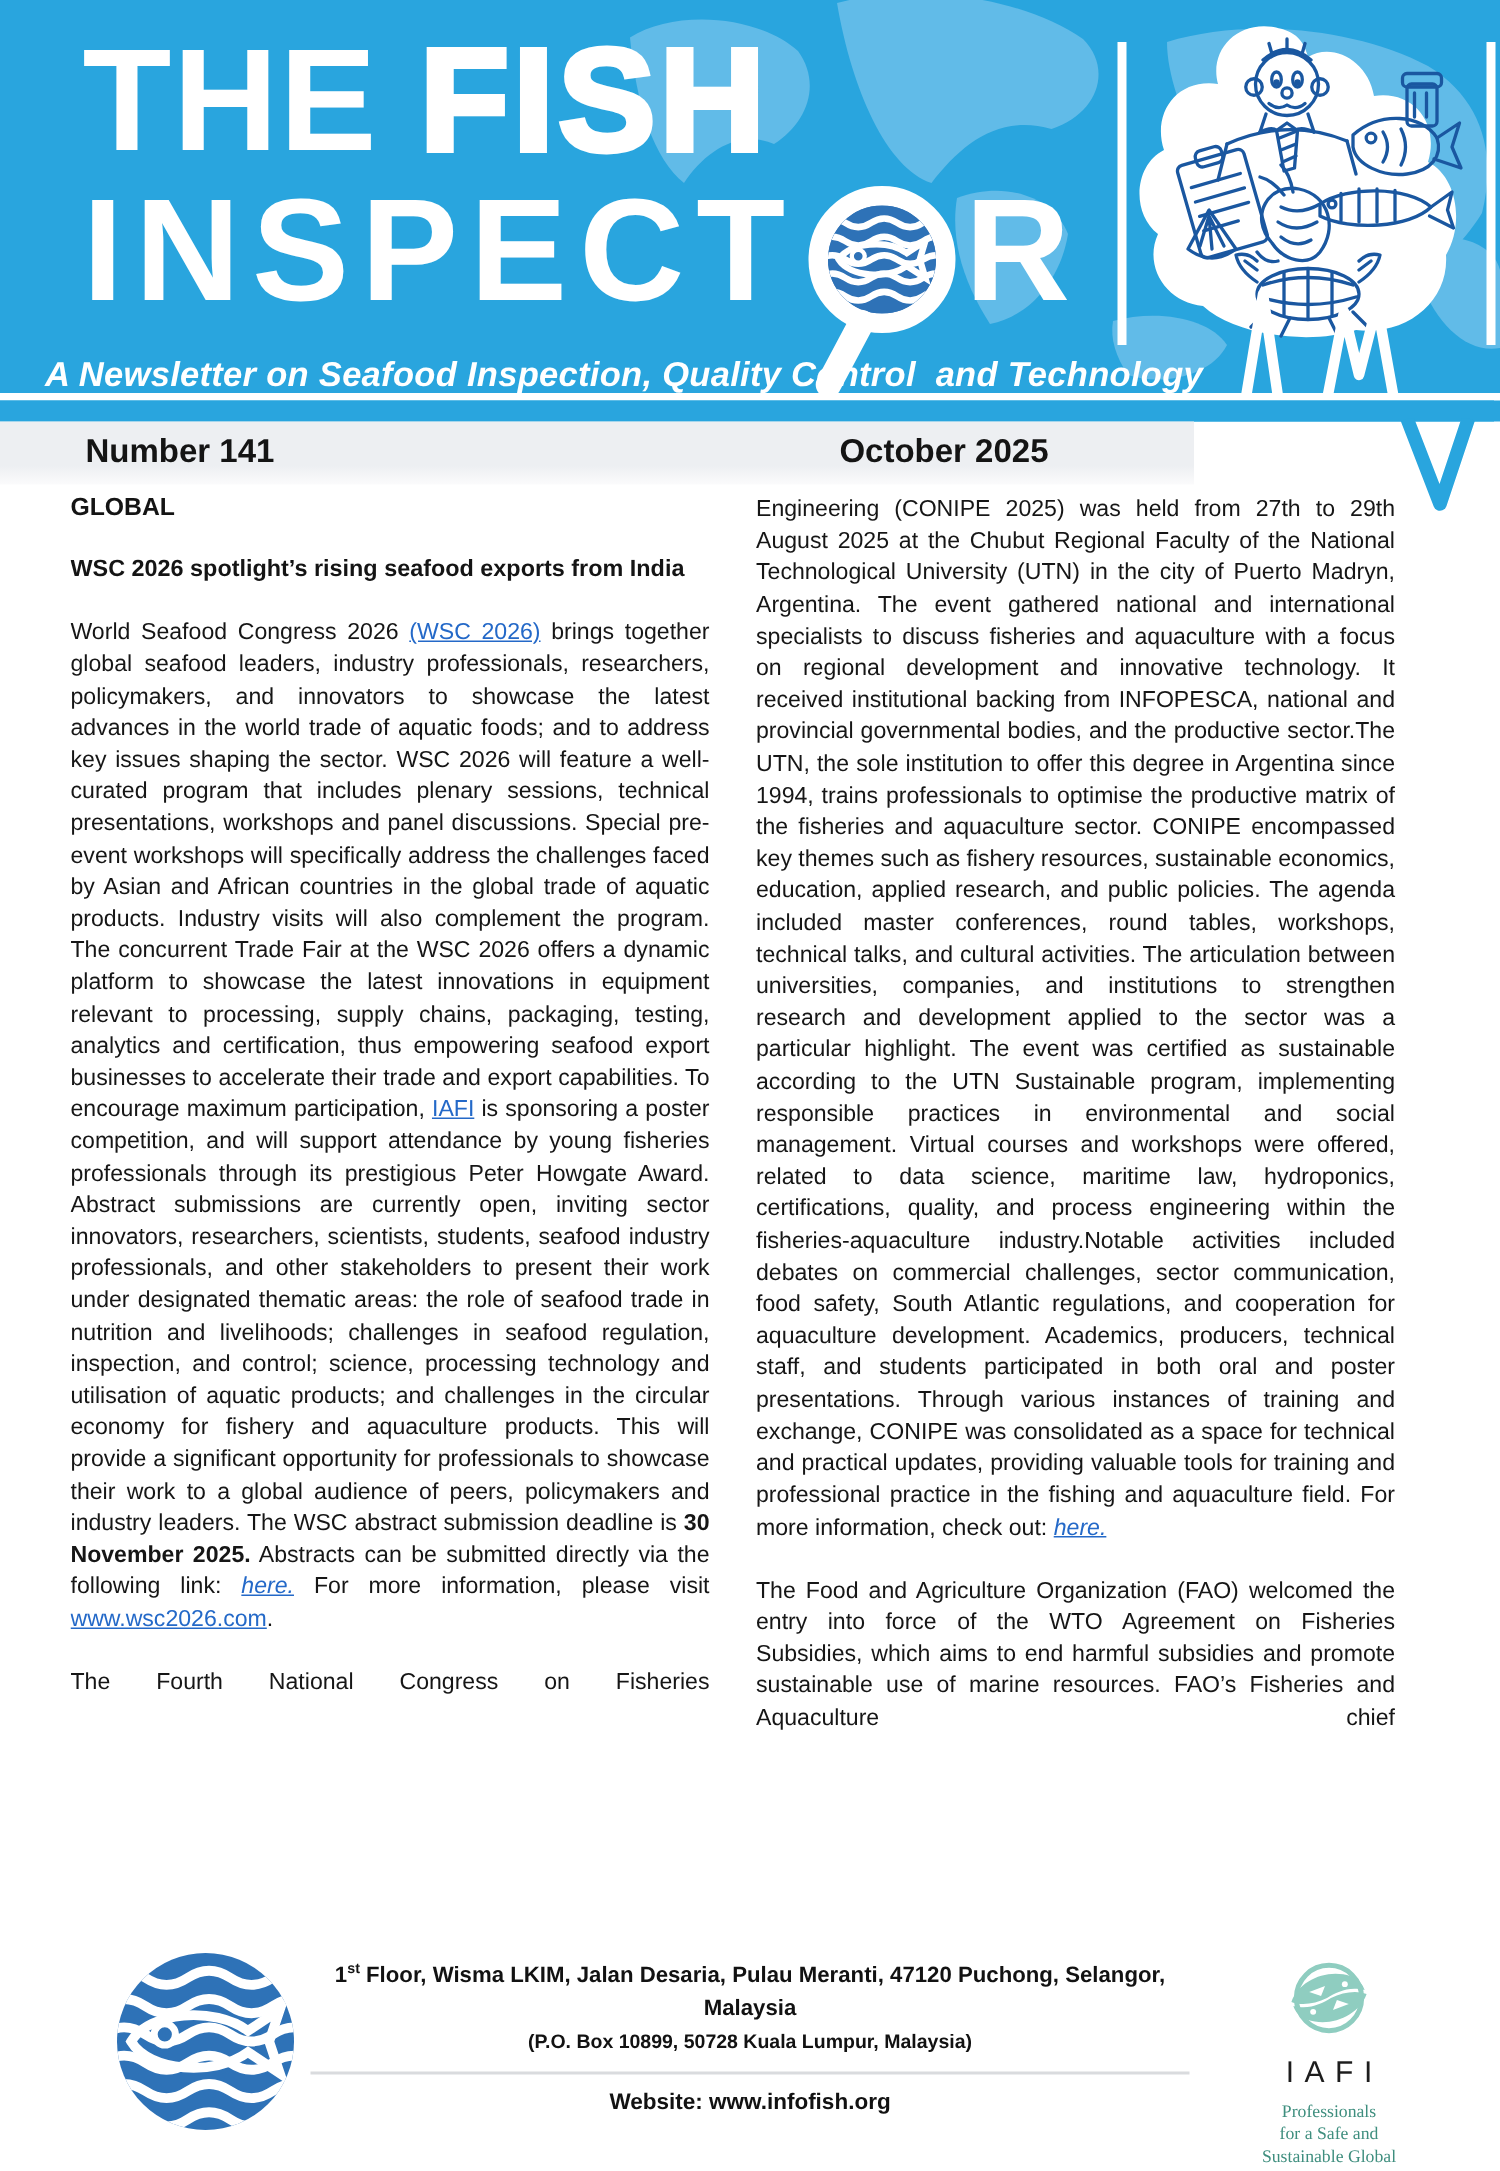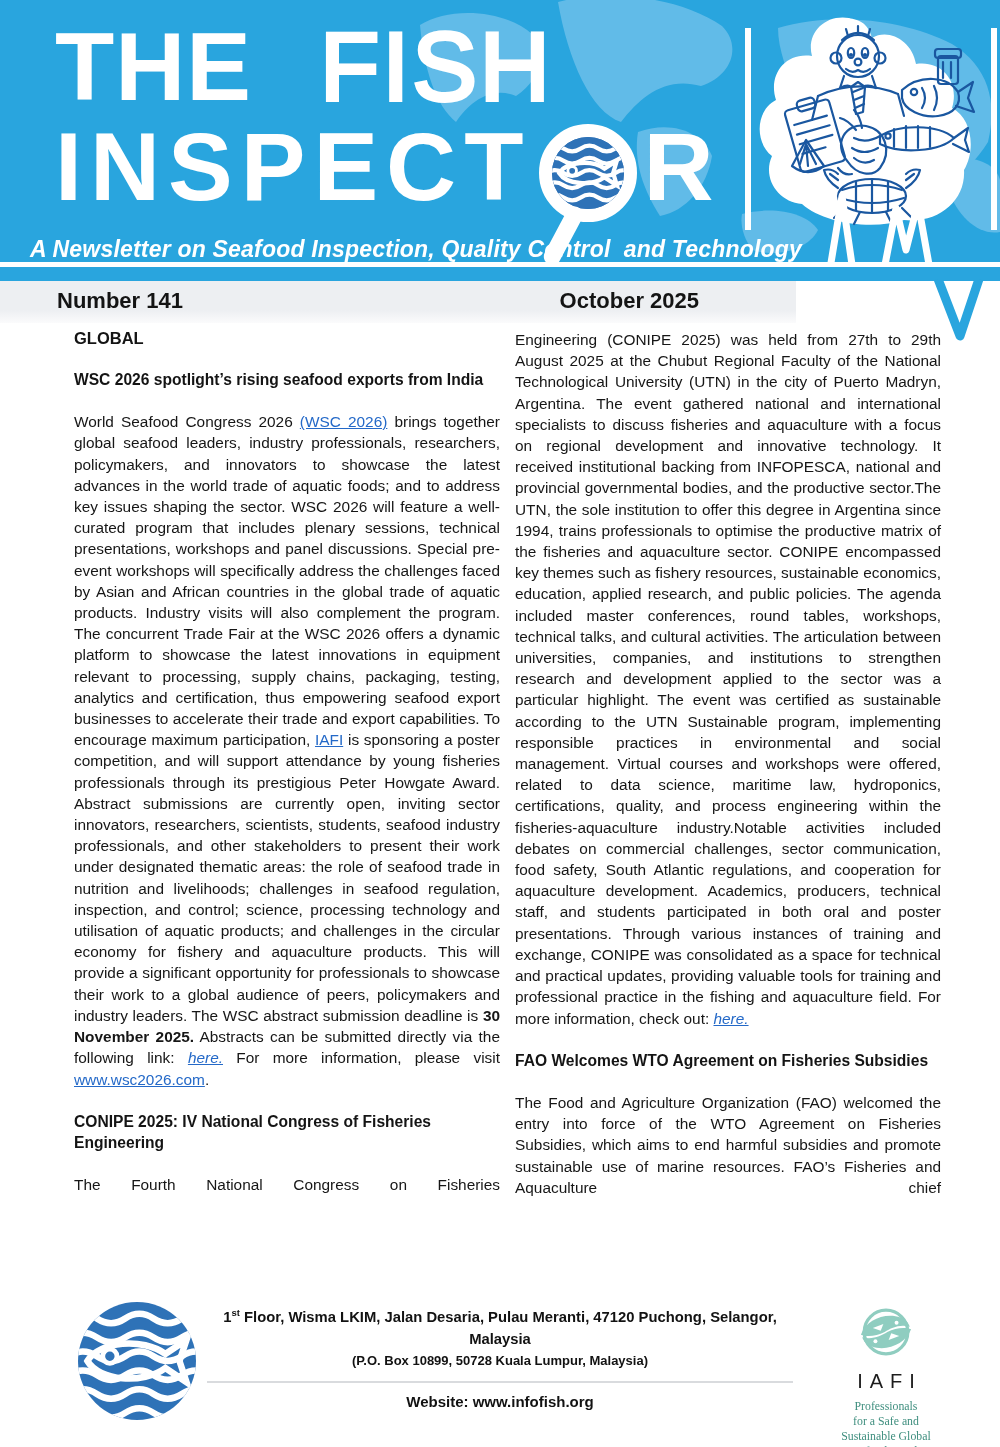--- a/index.html
+++ b/index.html
@@ -9,42 +9,42 @@
     -webkit-font-smoothing:antialiased;
   }
   
   .masthead{position:absolute;top:0;left:0;width:996px;height:281px;background:#29A5DE;}
   .masthead-main{position:absolute;top:0;left:0;width:1000px;height:262px;background:#29A5DE;overflow:hidden;}
   .masthead-stripe-white{position:absolute;top:262px;left:0;width:1000px;height:5px;background:#fff;}
   .masthead-stripe-blue{position:absolute;top:267px;left:0;width:1000px;height:14px;background:#29A5DE;}
   .worldmap{position:absolute;top:0;left:0;}
   .title-line{position:absolute;left:55px;color:#fff;display:flex;align-items:flex-start;white-space:pre;}
   .title-line1{top:18px;font-size:97px;line-height:1;font-weight:700;letter-spacing:1px;}
-  .t-heavy{font-weight:400;-webkit-text-stroke:4px #fff;letter-spacing:3px;margin-left:40px;}
+  .t-heavy{font-weight:700;-webkit-text-stroke:4px #fff;letter-spacing:3px;}
   .title-line2{top:118px;font-size:97px;line-height:1;font-weight:700;letter-spacing:8px;}
   .mag{position:relative;display:inline-block;width:72px;height:72px;margin:6px 6px 0 8px;
        border:13px solid #fff;border-radius:50%;background:#2E72B7;overflow:visible;}
   .mag svg{position:absolute;top:0;left:0;}
   .mag-handle{position:absolute;left:16px;top:70px;width:17px;height:64px;background:#fff;border-radius:9px;
        transform:rotate(28deg);transform-origin:50% 4px;}
   .tagline{position:absolute;left:30px;top:236px;color:#fff;font-size:23px;font-style:italic;font-weight:700;
        letter-spacing:.2px;white-space:pre;}
   .vbar{position:absolute;top:28px;width:6px;height:202px;background:#fff;}
   .vbar-left{left:745px;} .vbar-right{left:991px;}
   .illustration{position:absolute;top:12px;left:752px;}
   .ekg{position:absolute;top:0;left:0;pointer-events:none;}
   .pulse-v{position:absolute;top:279px;left:898px;pointer-events:none;}
   
   .issue-bar{position:absolute;top:281px;left:0;width:796px;height:42px;
        background:linear-gradient(#EDEFF2 70%, #fbfbfc 100%);}
   .issue-number{position:absolute;left:57px;top:7px;font-size:22px;font-weight:700;color:#141414;}
   .issue-date{position:absolute;right:97px;top:7px;font-size:22px;font-weight:700;color:#141414;}
   
-  .columns{position:absolute;top:329px;left:74px;width:884px;height:971px;overflow:hidden;
-       display:flex;gap:15px;}
+  .columns{position:absolute;top:329px;left:47px;width:884px;height:971px;overflow:hidden;
+       display:flex;gap:31px;}
   .col{width:426px;flex:0 0 426px;}
   .section-label{font-size:16.5px;font-weight:700;color:#141414;margin:0 0 21px;}
   .article-heading{font-size:15.6px;font-weight:700;line-height:21.2px;color:#141414;margin:0 0 21px;}
   .article-para{font-size:15.4px;line-height:21.2px;color:#161616;text-align:justify;margin:0 0 21px;}
   .article-para.justify-last{text-align-last:justify;}
   .article-para a{color:#2469C8;text-decoration:underline;cursor:pointer;}
   .article-para a.linki{font-style:italic;}
   .article-para .b{font-weight:700;}
   
   .footer{position:absolute;top:1300px;left:0;width:1000px;height:147px;background:#fff;}
@@ -185,26 +185,24 @@
 <div class="issue-bar">
   <div class="issue-number">Number 141</div>
   <div class="issue-date">October 2025</div>
 </div>
 
 <main class="columns">
   <div class="col">
       <div class="section-label">GLOBAL</div>
       <div class="article-heading">WSC 2026 spotlight’s rising seafood exports from India</div>
       <p class="article-para"><span>World Seafood Congress 2026 </span><a class="link">(WSC 2026)</a><span> brings together global seafood leaders, industry professionals, researchers, policymakers, and innovators to showcase the latest advances in the world trade of aquatic foods; and to address key issues shaping the sector. WSC 2026 will feature a well-curated program that includes plenary sessions, technical presentations, workshops and panel discussions. Special pre-event workshops will specifically address the challenges faced by Asian and African countries in the global trade of aquatic products. Industry visits will also complement the program. The concurrent Trade Fair at the WSC 2026 offers a dynamic platform to showcase the latest innovations in equipment relevant to processing, supply chains, packaging, testing, analytics and certification, thus empowering seafood export businesses to accelerate their trade and export capabilities. To encourage maximum participation, </span><a class="link">IAFI</a><span> is sponsoring a poster competition, and will support attendance by young fisheries professionals through its prestigious Peter Howgate Award. Abstract submissions are currently open, inviting sector innovators, researchers, scientists, students, seafood industry professionals, and other stakeholders to present their work under designated thematic areas: the role of seafood trade in nutrition and livelihoods; challenges in seafood regulation, inspection, and control; science, processing technology and utilisation of aquatic products; and challenges in the circular economy for fishery and aquaculture products. This will provide a significant opportunity for professionals to showcase their work to a global audience of peers, policymakers and industry leaders. The WSC abstract submission deadline is </span><span class="b">30 November 2025.</span><span> Abstracts can be submitted directly via the following link: </span><a class="linki">here.</a><span> For more information, please visit </span><a class="link">www.wsc2026.com</a><span>.</span></p>
-      <div class="article-heading">CONIPE 2025: IV National Congress of Fisheries Engineering</div>
       <p class="article-para justify-last"><span>The Fourth National Congress on Fisheries</span></p>
     </div>
   <div class="col">
       <p class="article-para"><span>Engineering (CONIPE 2025) was held from 27th to 29th August 2025 at the Chubut Regional Faculty of the National Technological University (UTN) in the city of Puerto Madryn, Argentina. The event gathered national and international specialists to discuss fisheries and aquaculture with a focus on regional development and innovative technology. It received institutional backing from INFOPESCA, national and provincial governmental bodies, and the productive sector.The UTN, the sole institution to offer this degree in Argentina since 1994, trains professionals to optimise the productive matrix of the fisheries and aquaculture sector. CONIPE encompassed key themes such as fishery resources, sustainable economics, education, applied research, and public policies. The agenda included master conferences, round tables, workshops, technical talks, and cultural activities. The articulation between universities, companies, and institutions to strengthen research and development applied to the sector was a particular highlight. The event was certified as sustainable according to the UTN Sustainable program, implementing responsible practices in environmental and social management. Virtual courses and workshops were offered, related to data science, maritime law, hydroponics, certifications, quality, and process engineering within the fisheries-aquaculture industry.Notable activities included debates on commercial challenges, sector communication, food safety, South Atlantic regulations, and cooperation for aquaculture development. Academics, producers, technical staff, and students participated in both oral and poster presentations. Through various instances of training and exchange, CONIPE was consolidated as a space for technical and practical updates, providing valuable tools for training and professional practice in the fishing and aquaculture field. For more information, check out: </span><a class="linki">here.</a></p>
-      <div class="article-heading">FAO Welcomes WTO Agreement on Fisheries Subsidies</div>
       <p class="article-para justify-last"><span>The Food and Agriculture Organization (FAO) welcomed the entry into force of the WTO Agreement on Fisheries Subsidies, which aims to end harmful subsidies and promote sustainable use of marine resources. FAO’s Fisheries and Aquaculture chief</span></p>
     </div>
 </main>
 
 <footer class="footer">
 
   <svg class="infofish-logo" width="118" height="118" viewBox="0 0 100 100">
     <defs>
         <clipPath id="c2">
           <circle cx="50" cy="50" r="50"></circle>

